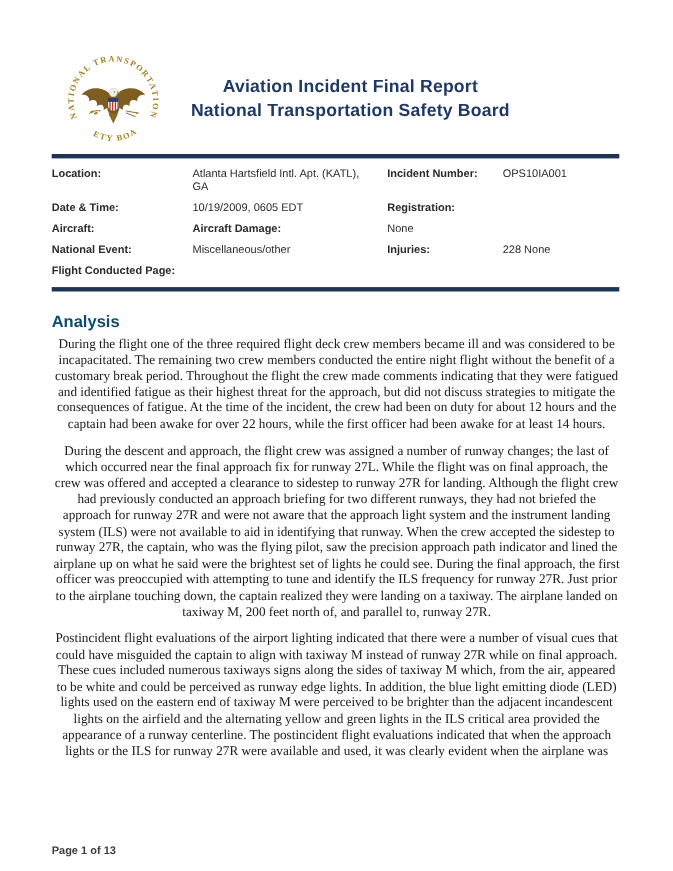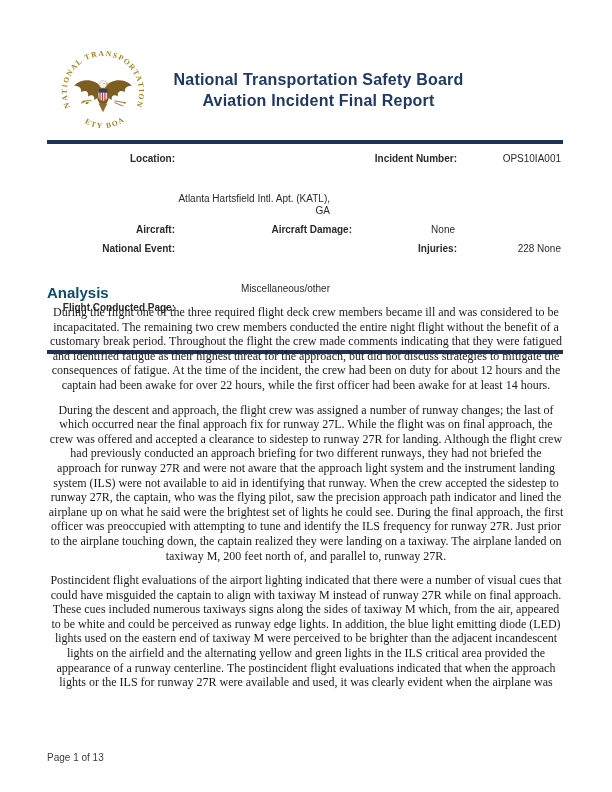--- a/index.html
+++ b/index.html
@@ -13,44 +13,44 @@
   
   .seal{position:absolute;left:59px;top:46px;width:88px;height:92px;}
   .title-block{
     position:absolute;left:25px;right:0;top:69px;
     text-align:center;color:#1F3864;font-weight:bold;
     font-size:16px;line-height:21px;letter-spacing:.2px;
   }
   
   .meta{position:absolute;left:47px;top:140px;width:516px;}
   .bar{height:4px;background:#1E3455;}
-  .meta-grid{padding:2px 0 8px 0;text-align:right;}
+  .meta-grid{padding:2px 0 8px 0;}
   .meta-row{
     display:grid;grid-template-columns:128px 177px 105px 1fr;
     padding-top:7px;font-size:10px;line-height:12px;color:#2b2b2b;
   }
   .meta-label{font-weight:bold;}
   .meta-value{padding-right:2px;}
-  .meta-value.first{padding-right:22px;margin-top:40px;}
+  .meta-value.first{padding-right:22px;}
   
   .section-heading{
     position:absolute;left:47px;top:284px;
     font-size:15px;font-weight:bold;color:#0c4a6e;
   }
   .analysis-body{
     position:absolute;left:47px;top:305px;width:518px;
     font-family:Liberation Serif, serif;
     font-size:12px;line-height:14.6px;color:#1a1a1a;
     text-align:center;
   }
   .analysis-body p{margin:0 0 10px 0;}
   
   .footer{
-    position:absolute;left:47px;top:752px;
-    font-size:10px;color:#3c3c3c;
+    position:absolute;left:47px;top:768px;
+    font-size:10px;color:#3c3c3c;font-weight:bold;
   }
 </style>
 </head>
 <body>
 
 <div class="page">
 
   <div class="seal">
     <svg viewBox="0 0 100 100" width="88" height="92" aria-hidden="true">
       <defs>
@@ -90,32 +90,38 @@
         <rect x="48.7" y="46.5" width="1.4" height="14" fill="#B23B34"></rect>
         <rect x="51.5" y="46.5" width="1.4" height="14" fill="#B23B34"></rect>
         <rect x="54.3" y="46.5" width="1.4" height="14" fill="#B23B34"></rect>
         <rect x="44.5" y="46.5" width="11" height="4.2" fill="#2E3D6B"></rect>
       </g>
       <path d="M44.5 46.5 h11 v8 q0 4.5 -5.5 5.8 q-5.5 -1.3 -5.5 -5.8 Z" fill="none" stroke="#5a5346" stroke-width="0.35"></path>
     </svg>
   </div>
 
   <div class="title-block">
+    <div>Aviation Incident Final Report</div>
     <div>National Transportation Safety Board</div>
-    <div>Aviation Incident Final Report</div>
   </div>
 
   <div class="meta">
     <div class="bar"></div>
     <div class="meta-grid">
       <div class="meta-row">
         <div class="meta-label">Location:</div>
         <div class="meta-value first">Atlanta Hartsfield Intl. Apt. (KATL), GA</div>
         <div class="meta-label">Incident Number:</div>
         <div class="meta-value">OPS10IA001</div>
+      </div>
+      <div class="meta-row">
+        <div class="meta-label">Date &amp; Time:</div>
+        <div class="meta-value first">10/19/2009, 0605 EDT</div>
+        <div class="meta-label">Registration:</div>
+        <div class="meta-value"></div>
       </div>
       <div class="meta-row">
         <div class="meta-label">Aircraft:</div>
         <div class="meta-label">Aircraft Damage:</div>
         <div class="meta-value">None</div>
       </div>
       <div class="meta-row">
         <div class="meta-label">National Event:</div>
         <div class="meta-value first">Miscellaneous/other</div>
         <div class="meta-label">Injuries:</div>

